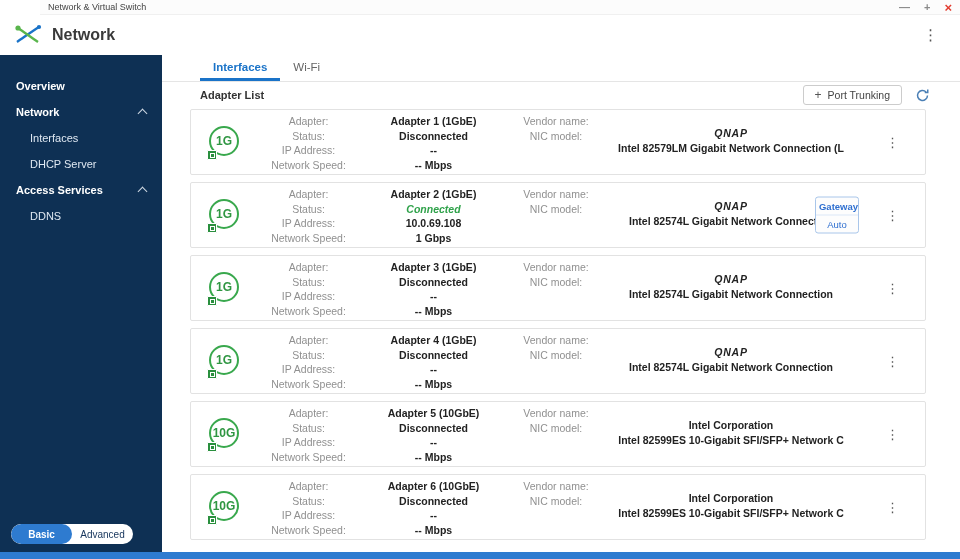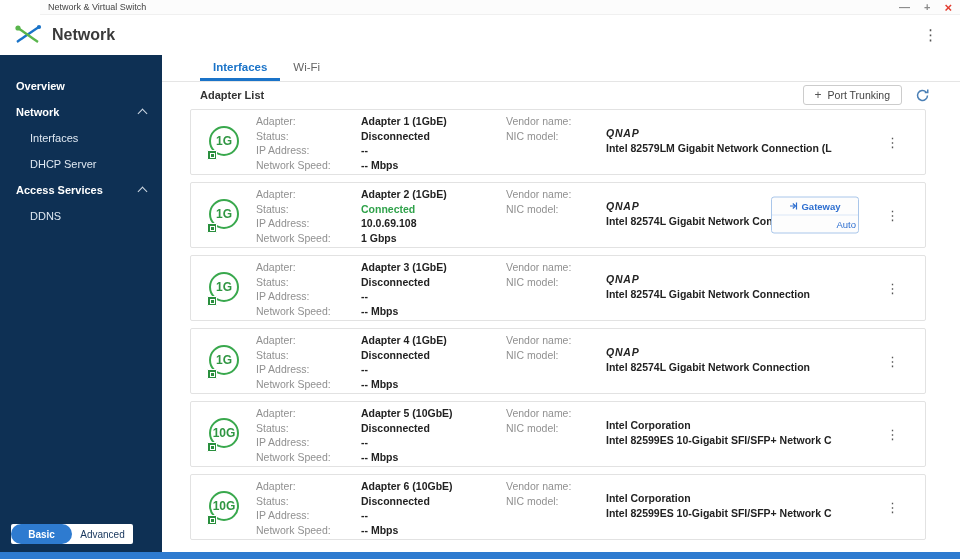--- a/index.html
+++ b/index.html
@@ -22,21 +22,21 @@
 
   
   .sidebar { position:absolute; top:55px; left:0; width:162px; bottom:7px;
     background:#0e3054; color:#e6edf5; font-size:11px; padding-top:18px; }
   .s-item { display:flex; align-items:center; padding:7px 16px; cursor:pointer; }
   .s-item.top { font-weight:700; color:#fff; }
   .s-item.sub { padding-left:30px; font-weight:400; color:#dfe8f2; }
   .chev { width:7px; height:7px; border-left:1.5px solid #cfd8e3; border-top:1.5px solid #cfd8e3;
     transform:rotate(45deg); margin-left:auto; margin-top:3px; }
   .mode-toggle { position:absolute; bottom:8px; left:11px; width:122px; height:20px;
-    background:#fff; border-radius:2px; display:flex; overflow:hidden; font-size:10px; cursor:pointer; }
+    background:#fff; border-radius:10px; display:flex; overflow:hidden; font-size:10px; cursor:pointer; }
   .mode { flex:1; display:flex; align-items:center; justify-content:center; color:#16355c; }
   .mode.active { background:#2e7bd0; color:#fff; border-radius:11px; font-weight:700; }
 
   
   .main { position:absolute; left:162px; top:55px; right:0; bottom:7px; background:#fff; }
   .tabbar { height:27px; border-bottom:1px solid #e5e5e5; display:flex; padding-left:38px; }
   .tab { padding:6px 13px 4px; font-size:11.5px; color:#666; cursor:pointer; }
   .tab.active { color:#1a73c8; font-weight:700; border-bottom:3px solid #1a73c8; }
 
   .toolbar { height:24px; display:flex; align-items:center; padding:2px 30px 0 38px; }
@@ -54,32 +54,32 @@
   .badge-wrap { position:relative; width:32px; height:32px; margin-right:15px; flex:none; }
   .badge-circle { width:30px; height:30px; border-radius:50%; border:2.5px solid #39a84d;
     color:#2f9642; display:flex; align-items:center; justify-content:center;
     font-size:12px; font-weight:700; background:#fff; }
   .badge-square { position:absolute; left:-2px; bottom:-2px; width:10px; height:10px;
     background:#2a8f3e; border:1.5px solid #fff; border-radius:1px; }
   .badge-square::after { content:""; position:absolute; left:2px; top:2px; width:3px; height:3px;
     border:1px solid #fff; }
 
   .fields { display:flex; align-items:flex-start; padding-top:2px; }
-  .fcol { display:flex; flex-direction:column; }
+  .fcol { display:flex; flex-direction:column;align-items:center; }
   .fcol > div { line-height:14.5px; font-size:10.5px; }
   .labels > div { color:#909090; }
   .values > div { color:#222; font-weight:700; }
   .w1 { width:105px; } .w2 { width:145px; } .w3 { width:100px; } .w4 { width:250px;margin-top:12px; }
   .w4 > div { white-space:nowrap; overflow:hidden; }
-  .val.connected { color:#2fa24a; }
+  .val.connected { color:#2fa24a;font-style:italic; }
   .vendor-logo { color:#0f56a0; font-style:italic; font-weight:800; letter-spacing:0.8px; font-size:11px; }
 
   .gateway { position:absolute; right:66px; top:50%; transform:translateY(-50%);
-    width:88px; border:1px solid #a9c6ea; border-radius:3px; background:#fdfdfd;
-    font-size:9.5px; color:#2e6fd0; text-align:right; cursor:pointer; }
+    width:44px; border:1px solid #a9c6ea; border-radius:3px; background:#fdfdfd;
+    font-size:9.5px; color:#2e6fd0; text-align:center; cursor:pointer; }
   .gw-row1 { display:flex; align-items:center; justify-content:center; gap:3px;
     padding:3px 2px; border-bottom:1px solid #dce8f7; font-weight:600; }
   .gw-row2 { padding:3px 2px; }
 
   .card-menu { position:absolute; right:22px; top:50%; transform:translateY(-50%);
     font-size:13px; color:#555; cursor:pointer; padding:4px; }
 
   .bottombar { position:absolute; bottom:0; left:0; right:0; height:7px; background:#2e7bd0; }
 </style>
 </head>

